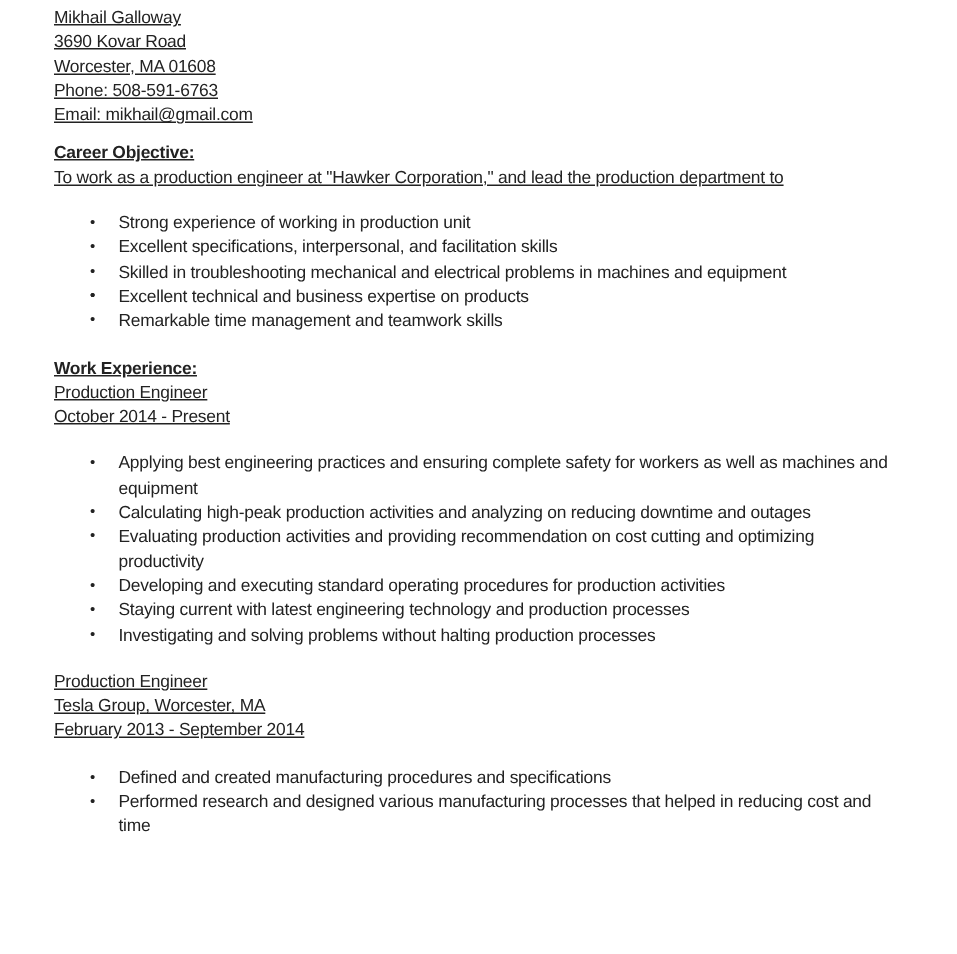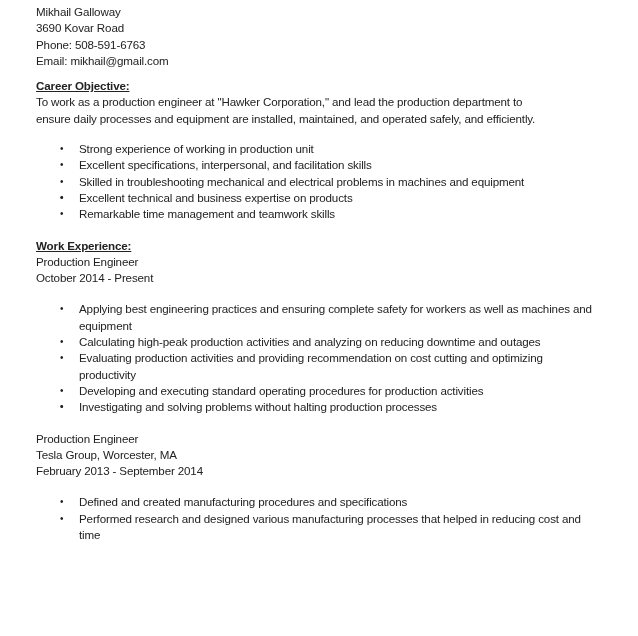--- a/index.html
+++ b/index.html
@@ -20,20 +20,21 @@
     .doc {
       position: absolute;
       left: 36px;
       top: 4px;
       width: 590px;
     }
     .line {
       height: 16.3px;
       line-height: 16.3px;
       white-space: nowrap;
+      text-decoration: underline;
     }
     .heading {
       font-weight: bold;
       height: 16.3px;
       line-height: 16.3px;
       white-space: nowrap;
       text-decoration: underline;
     }
     .gap-sm { height: 7px; }
     .gap-md { height: 9px; }
@@ -57,30 +58,30 @@
     }
   </style>
 </head>
 <body>
 
 <div class="doc">
 
   <div>
     <div class="line">Mikhail Galloway</div>
     <div class="line">3690 Kovar Road</div>
+    <div class="line">Worcester, MA 01608</div>
     <div class="line">Phone: 508-591-6763</div>
     <div class="line">Email: mikhail@gmail.com</div>
   </div>
 
   <div class="gap-md"></div>
 
   <div>
     <div class="heading">Career Objective:</div>
     <div class="line">To work as a production engineer at "Hawker Corporation," and lead the production department to</div>
-    <div class="line">ensure daily processes and equipment are installed, maintained, and operated safely, and efficiently.</div>
   </div>
 
   <div class="gap-sm"></div>
 
   <div>
     <div class="gap-sm"></div>
     <ul class="bullets">
       <li><span class="bullet">•</span><span>Strong experience of working in production unit</span></li>
       <li><span class="bullet">•</span><span>Excellent specifications, interpersonal, and facilitation skills</span></li>
       <li><span class="bullet">•</span><span>Skilled in troubleshooting mechanical and electrical problems in machines and equipment</span></li>
@@ -97,21 +98,21 @@
 
     <div>
       <div class="line">Production Engineer</div>
       <div class="line">October 2014 - Present</div>
       <div class="gap-lg"></div>
       <ul class="bullets">
         <li><span class="bullet">•</span><span>Applying best engineering practices and ensuring complete safety for workers as well as machines and equipment</span></li>
         <li><span class="bullet">•</span><span>Calculating high-peak production activities and analyzing on reducing downtime and outages</span></li>
         <li><span class="bullet">•</span><span>Evaluating production activities and providing recommendation on cost cutting and optimizing productivity</span></li>
         <li><span class="bullet">•</span><span>Developing and executing standard operating procedures for production activities</span></li>
-        <li><span class="bullet">•</span></li>
+        <li><span class="bullet">•</span><span>Staying current with latest engineering technology and production processes</span></li>
         <li><span class="bullet">•</span><span>Investigating and solving problems without halting production processes</span></li>
       </ul>
     </div>
 
     <div class="gap-lg"></div>
 
     <div>
       <div class="line">Production Engineer</div>
       <div class="line">Tesla Group, Worcester, MA</div>
       <div class="line">February 2013 - September 2014</div>

